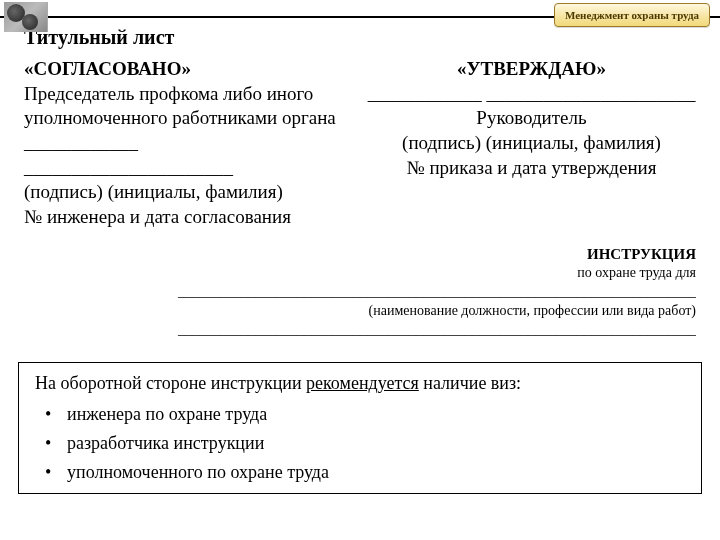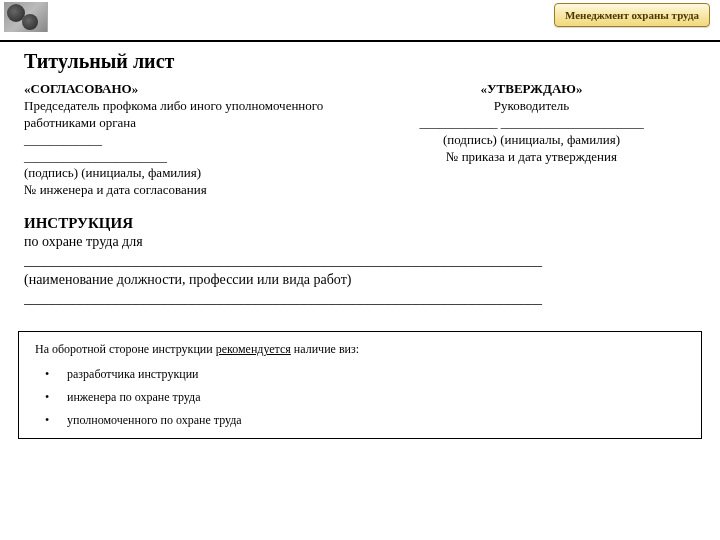--- a/index.html
+++ b/index.html
@@ -5,21 +5,21 @@
     * { margin: 0; padding: 0; box-sizing: border-box; }
     body {
       width: 720px;
       height: 540px;
       background: #fff;
       font-family: Georgia, 'Times New Roman', serif;
       position: relative;
     }
     .topbar {
       display: flex;
-      height: 42px;
+      height: 18px;
       border-bottom: 2px solid #000;
       text-align: center;
     }
     .logo-box {
       width: 44px;
       height: 30px;
       margin: 2px 0 0 4px;
       background: linear-gradient(135deg, #999 0%, #bbb 50%, #888 100%);
       border-right: 1px solid #aaa;
       position: relative;
@@ -53,44 +53,44 @@
     }
     .title {
       font-weight: bold;
       font-size: 20px;
       margin: 4px 0 8px;
     }
     .columns {
       display: flex;
       justify-content: space-between;
       gap: 14px;
-      font-size: 13px;
+      font-size: 19px;
       line-height: 1.3;
     }
     .col-left { flex: 1; }
     .col-right { flex: 1; text-align: center; }
     .hdr { font-weight: bold; }
     .bold-red-ish { font-weight: normal; }
     .middle {
-      text-align: left;
+      text-align: right;
       margin-top: 14px;
       font-size: 14px;
       line-height: 1.35;
     }
     .middle .instr { font-weight: bold; font-size: 15px; }
     .fullline {
       letter-spacing: 0;
       overflow: hidden;
       white-space: nowrap;
     }
     .note-box {
       border: 1px solid #000;
       margin: 14px 18px 0 18px;
       padding: 10px 16px 6px 16px;
-      font-size: 12px;
+      font-size: 18px;
     }
     .note-box p { margin-bottom: 6px; }
     .note-box ul { list-style: none; padding-left: 10px; }
     .note-box li { padding: 4px 0; }
     .note-box li::before {
       content: "•";
       display: inline-block;
       width: 22px;
     }
     .underline { text-decoration: underline; }
@@ -115,38 +115,38 @@
     <div class="col-left">
       <div class="hdr">«СОГЛАСОВАНО»</div>
       <div>Председатель профкома либо иного уполномоченного работниками органа</div>
       <div>____________</div>
       <div>______________________</div>
       <div>(подпись)   (инициалы, фамилия)</div>
       <div class="bold-red-ish">№ инженера и дата согласования</div>
     </div>
     <div class="col-right">
       <div class="hdr">«УТВЕРЖДАЮ»</div>
+      <div>____________ ______________________</div>
       <div>Руководитель</div>
-      <div>____________ ______________________</div>
       <div>(подпись)   (инициалы, фамилия)</div>
       <div class="bold-red-ish">№ приказа и дата утверждения</div>
     </div>
   </div>
 
   <div class="middle">
     <div class="instr">ИНСТРУКЦИЯ</div>
     <div>по охране труда для</div>
     <div class="fullline">__________________________________________________________________________</div>
     <div>(наименование должности, профессии или вида работ)</div>
     <div class="fullline">__________________________________________________________________________</div>
   </div>
 </div>
 
 <div class="note-box">
   <p>
     <span>На оборотной стороне инструкции </span><span class="underline">рекомендуется</span><span> наличие виз:</span>
   </p>
   <ul>
+    <li>инженера по охране труда</li>
     <li>разработчика инструкции</li>
-    <li>инженера по охране труда</li>
     <li>уполномоченного по охране труда</li>
   </ul>
 </div>
 
 </body></html>

